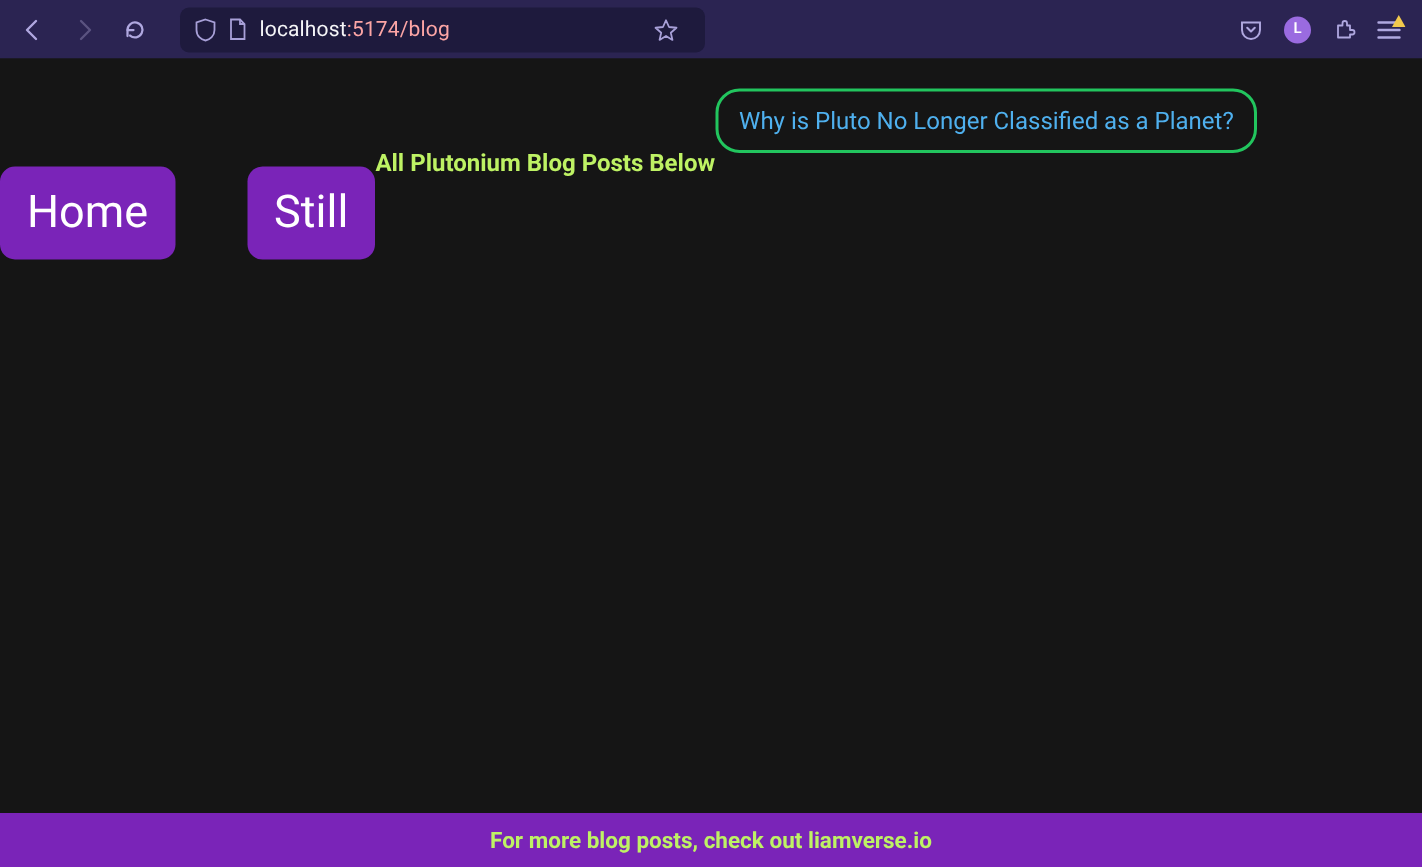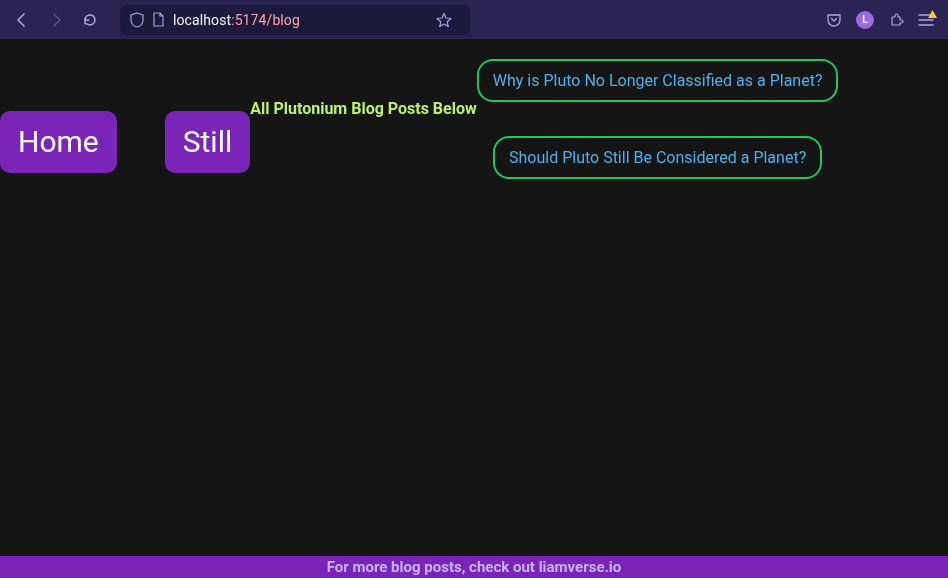--- a/index.html
+++ b/index.html
@@ -87,23 +87,23 @@
       border: 2px solid #22c55e;
       border-radius: 16px;
       padding: 10px 14px;
       color: #4fb0ee;
       font-size: 16px;
       cursor: pointer;
     }
     .footer {
       position: absolute;
       bottom: 0; left: 0; right: 0;
-      height: 22px;
+      height: 36px;
       background: #7a24b8;
-      color: #c4b5fd;
+      color: #bef264;
       font-size: 15px;
       font-weight: 700;
       display: flex;
       align-items: center;
       justify-content: center;
     }
     svg { display: block; }
   </style>
 </head>
 <body>
@@ -182,19 +182,18 @@
 <div class="page">
   <div class="nav">
     <div class="nav-pill">Home</div>
     <div class="nav-pill">Still</div>
   </div>
 
   <div class="heading">All Plutonium Blog Posts Below</div>
 
   <div class="posts">
     <a class="post-chip">Why is Pluto No Longer Classified as a Planet?</a>
-    <a class="post-chip">Should Pluto Still Be Considered a Planet?</a>
   </div>
 </div>
 
 <div class="footer">
   <span>For more blog posts, check out liamverse.io</span>
 </div>
 
 </body></html>

